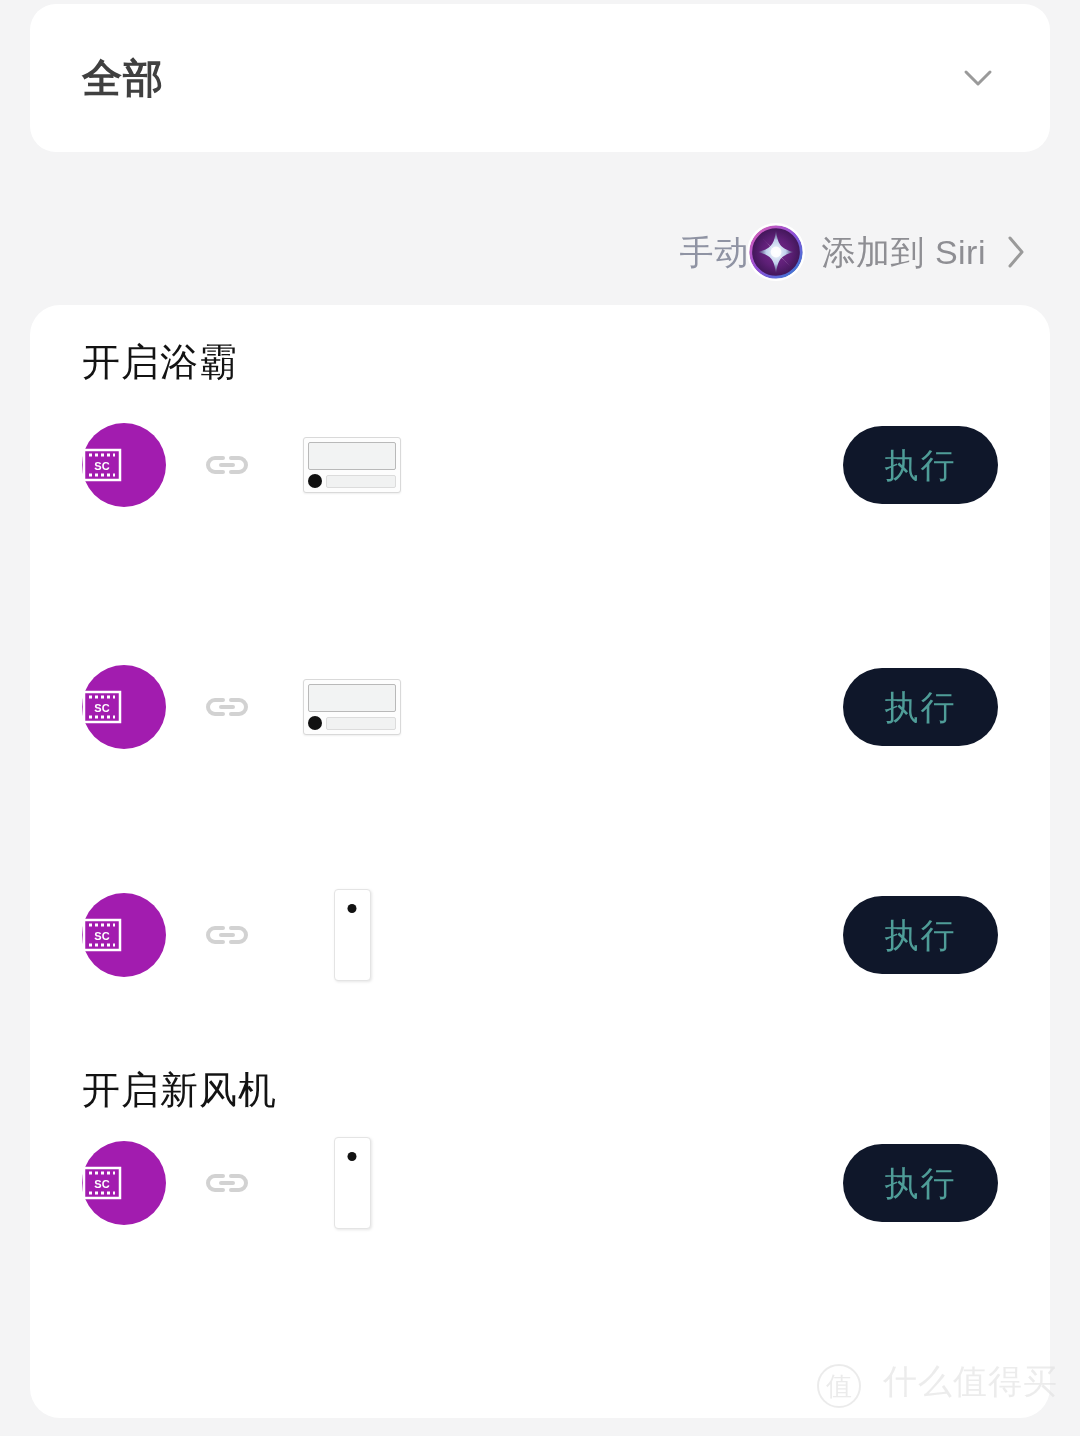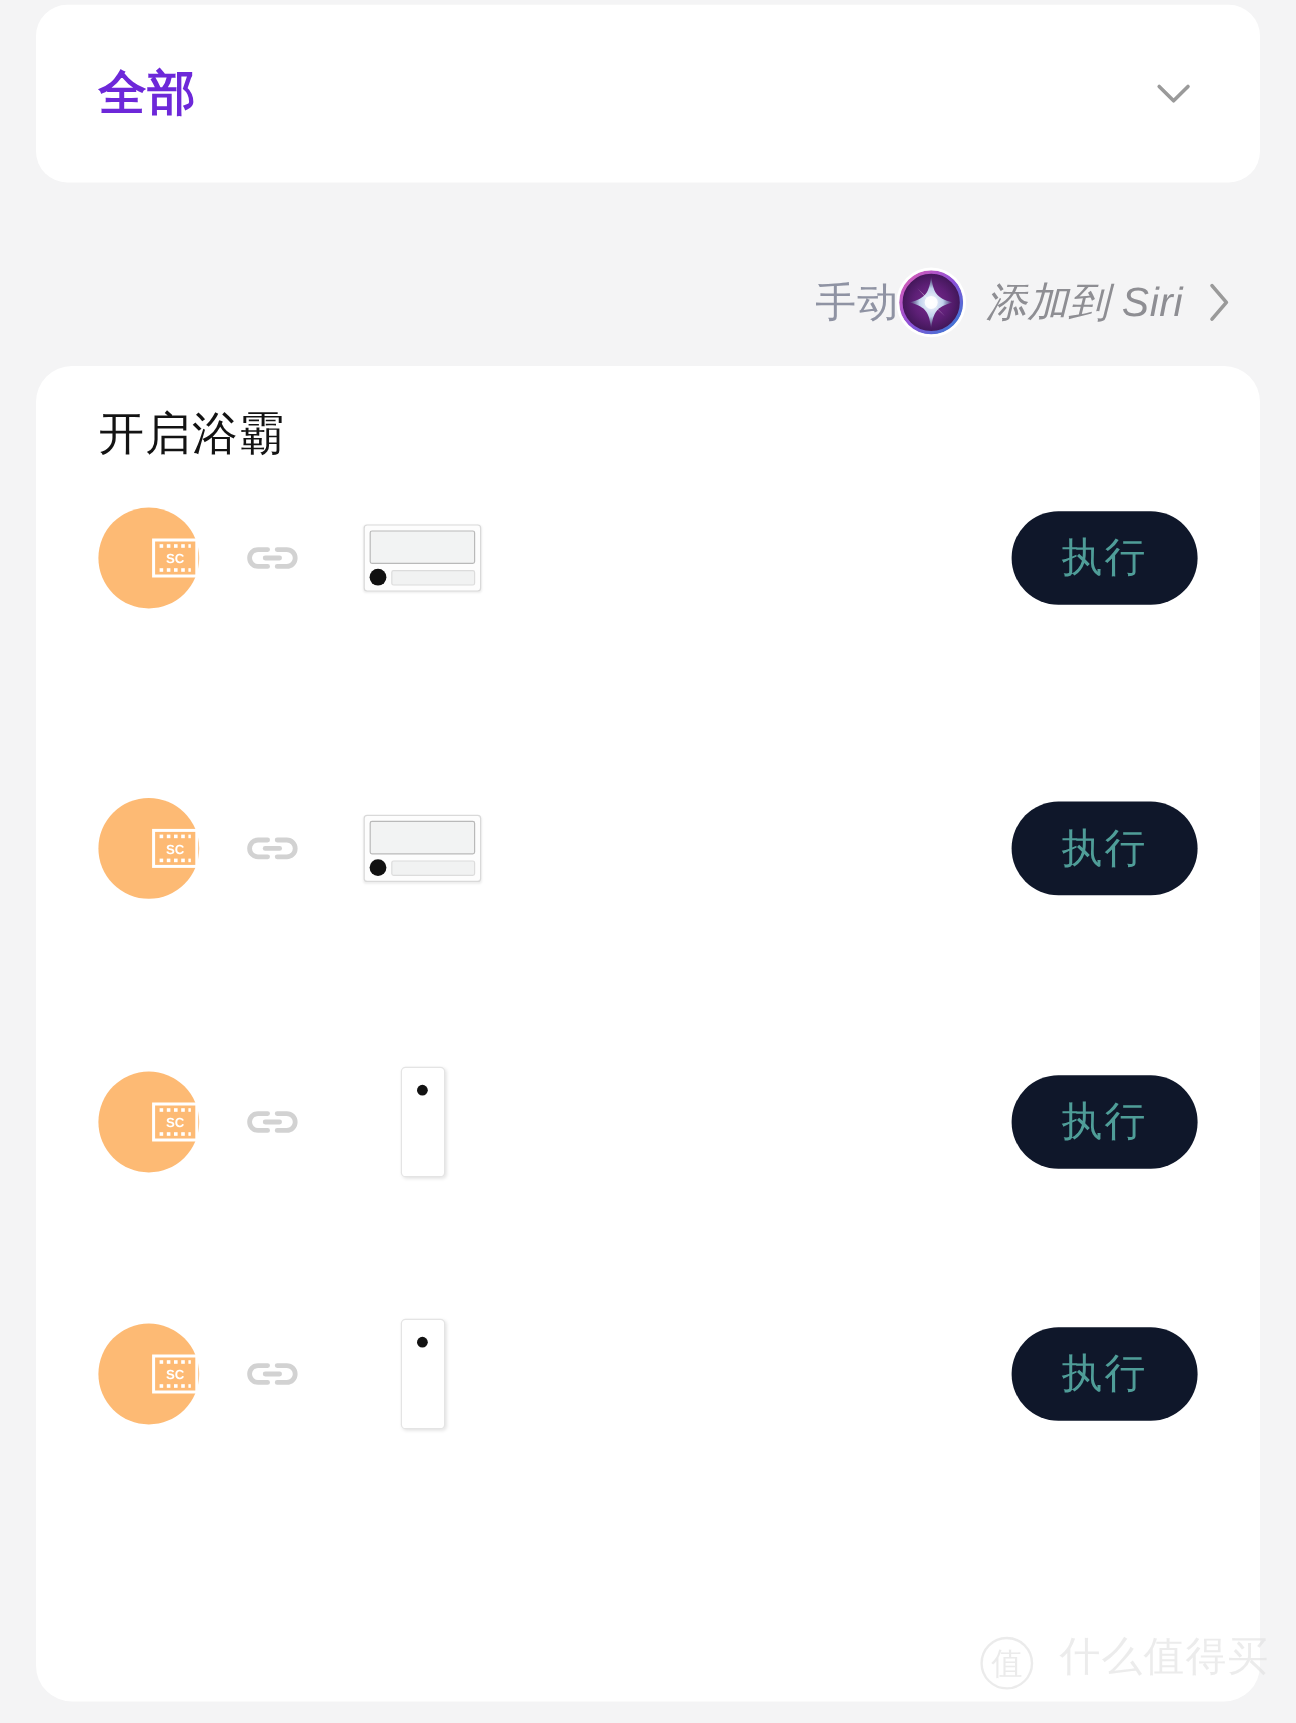--- a/index.html
+++ b/index.html
@@ -27,21 +27,21 @@
     border-radius: 26px;
     box-sizing: border-box;
     display: flex;
     align-items: center;
     justify-content: space-between;
     padding: 0 52px 0 52px;
   }
   .filter-label {
     font-size: 40px;
     font-weight: 700;
-    color: #6d28d9;
+    color: #404040;
     letter-spacing: 1px;
     line-height: 1;
   }
   .chevron-down {
     width: 40px;
     height: 40px;
     display: block;
   }
 
   
@@ -60,21 +60,20 @@
   .manual-label {
     font-size: 34px;
     color: #8f93a3;
     letter-spacing: 1px;
     line-height: 1;
   }
   .siri-group {
     display: flex;
     align-items: center;
     gap: 18px;
-    font-style: italic;
   }
   .siri-orb {
     width: 54px;
     height: 54px;
     border-radius: 50%;
     flex: 0 0 auto;
     display: block;
     box-shadow: 0 0 0 2px #ffffff;
   }
   .siri-text {
@@ -119,24 +118,24 @@
     display: flex;
     align-items: center;
     position: relative;
   }
 
   
   .sc-avatar {
     width: 84px;
     height: 84px;
     border-radius: 50%;
-    background: #fdba74;
-    display: flex;
-    align-items: center;
-    justify-content: flex-end;
+    background: #a21caf;
+    display: flex;
+    align-items: center;
+    justify-content: flex-start;
     flex: 0 0 auto;
   }
   .sc-chip {
     width: 40px;
     height: 34px;
     display: block;
   }
 
   
   .link-icon-wrap {
@@ -454,20 +453,21 @@
             <span class="dev-fresh-dot"></span>
           </div>
       </div>
       <button class="exec-btn">
         <span class="exec-btn-label">执行</span>
       </button>
     </div>
   </div>
 
   <div class="scene-item" style="padding-top:90px;">
+    <div class="scene-title">开启新风机</div>
     <div class="scene-body" style="margin-top:28px;">
       <div class="sc-avatar">
         <svg class="sc-chip" viewBox="0 0 40 34" aria-hidden="true">
           <rect x="2" y="2" width="36" height="30" fill="none" stroke="#ffffff" stroke-width="2.5"></rect>
           <g fill="#ffffff">
             <rect x="7" y="5.5" width="3" height="3"></rect>
               <rect x="13" y="5.5" width="3" height="3"></rect>
             <rect x="19" y="5.5" width="3" height="3"></rect>
               <rect x="25" y="5.5" width="3" height="3"></rect>
             <rect x="31" y="5.5" width="2" height="3"></rect>

